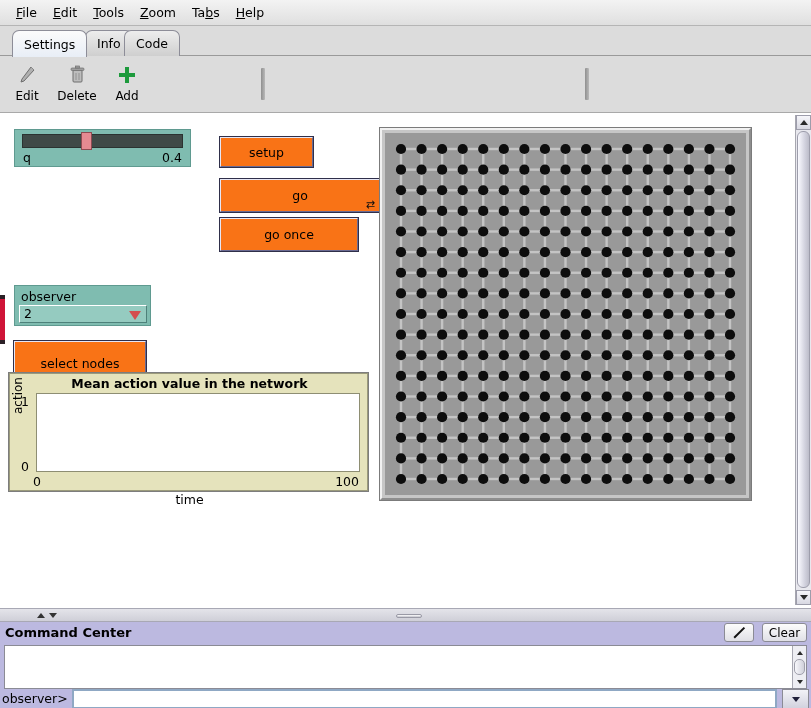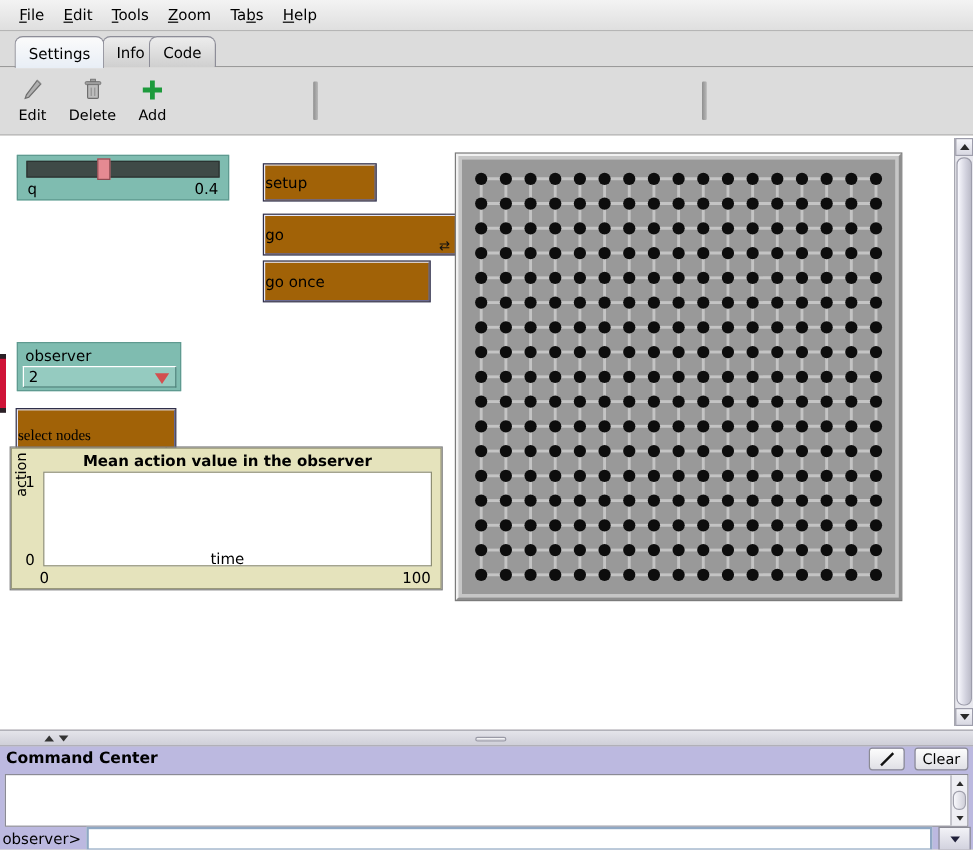--- a/index.html
+++ b/index.html
@@ -262,27 +262,27 @@
     position: absolute; right: 5px; top: 5px;
     width: 0; height: 0;
     border-left: 6px solid transparent;
     border-right: 6px solid transparent;
     border-top: 9px solid #d34f4f;
   }
 
   
   .nl-btn {
     position: absolute;
-    background: #a16207;
+    background: #f97316;
     border-top: 1px solid #e6e6f5;
     border-left: 1px solid #e6e6f5;
     border-right: 1px solid #6a6a92;
     border-bottom: 1px solid #6a6a92;
     box-sizing: border-box;
-    display: flex; align-items: center; 
+    display: flex; align-items: center; justify-content: center;
     font-size: 12.5px;
     outline: 1px solid #2f2f4a;
   }
   .forever {
     position: absolute; right: 4px; bottom: 1px;
     font-size: 11px; line-height: 11px; color: #111;
   }
 
   
   .nl-plot {
@@ -307,21 +307,21 @@
   .ylab {
     position: absolute; left: 1px; top: 40px;
     font-size: 12px;
     transform: rotate(-90deg);
     transform-origin: left top;
     white-space: nowrap;
   }
   .ymax { position: absolute; left: 11px; top: 20px; font-size: 12.5px; }
   .ymin { position: absolute; left: 11px; top: 85px; font-size: 12.5px; }
   .xmin { position: absolute; left: 23px; top: 100px; font-size: 12.5px; }
-  .xlab { position: absolute; left: 0; top: 84px; width: 359px; text-align: center; font-size: 12.5px; }
+  .xlab { position: absolute; left: 0; top: 118px; width: 359px; text-align: center; font-size: 12.5px; }
   .xmax { position: absolute; right: 8px; top: 100px; font-size: 12.5px; }
 
   
   .nl-view {
     position: absolute; left: 380px; top: 128px;
     width: 371px; height: 372px;
     background: #c6c6c6;
     border-top: 2px solid #f1f1f1;
     border-left: 2px solid #f1f1f1;
     border-right: 2px solid #8e8e8e;
@@ -576,40 +576,40 @@
     </div>
 
     <div class="nl-chooser">
       <div class="clabel">observer</div>
       <div class="cbox2">
         <span>2</span>
         <span class="tri-red"></span>
       </div>
     </div>
 
-    <div class="nl-btn" style="left:14px; top:228px; width:132px; height:44px;font-family:Liberation Serif, serif;">
+    <div class="nl-btn" style="left:14px; top:228px; width:132px; height:44px;">
       <span>select nodes</span>
       <span class="forever">⇄</span>
     </div>
 
     <div class="nl-btn" style="left:220px; top:24px; width:93px; height:30px;">
       <span>setup</span>
     </div>
 
     <div class="nl-btn" style="left:220px; top:66px; width:160px; height:33px;">
       <span>go</span>
       <span class="forever">⇄</span>
     </div>
 
     <div class="nl-btn" style="left:220px; top:105px; width:138px; height:33px;">
       <span>go once</span>
     </div>
 
     <div class="nl-plot">
-      <div class="plot-title">Mean action value in the observer</div>
+      <div class="plot-title">Mean action value in the network</div>
       <div class="ylab">action</div>
       <div class="ymax">1</div>
       <div class="ymin">0</div>
       <div class="plot-area">
         <svg id="plot-svg" width="322" height="77"></svg>
       </div>
       <div class="xmin">0</div>
       <div class="xlab">time</div>
       <div class="xmax">100</div>
     </div>

